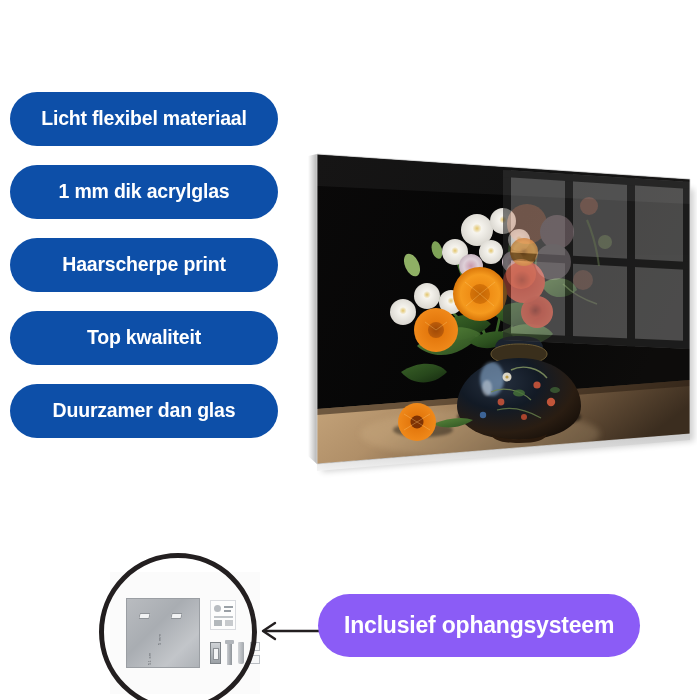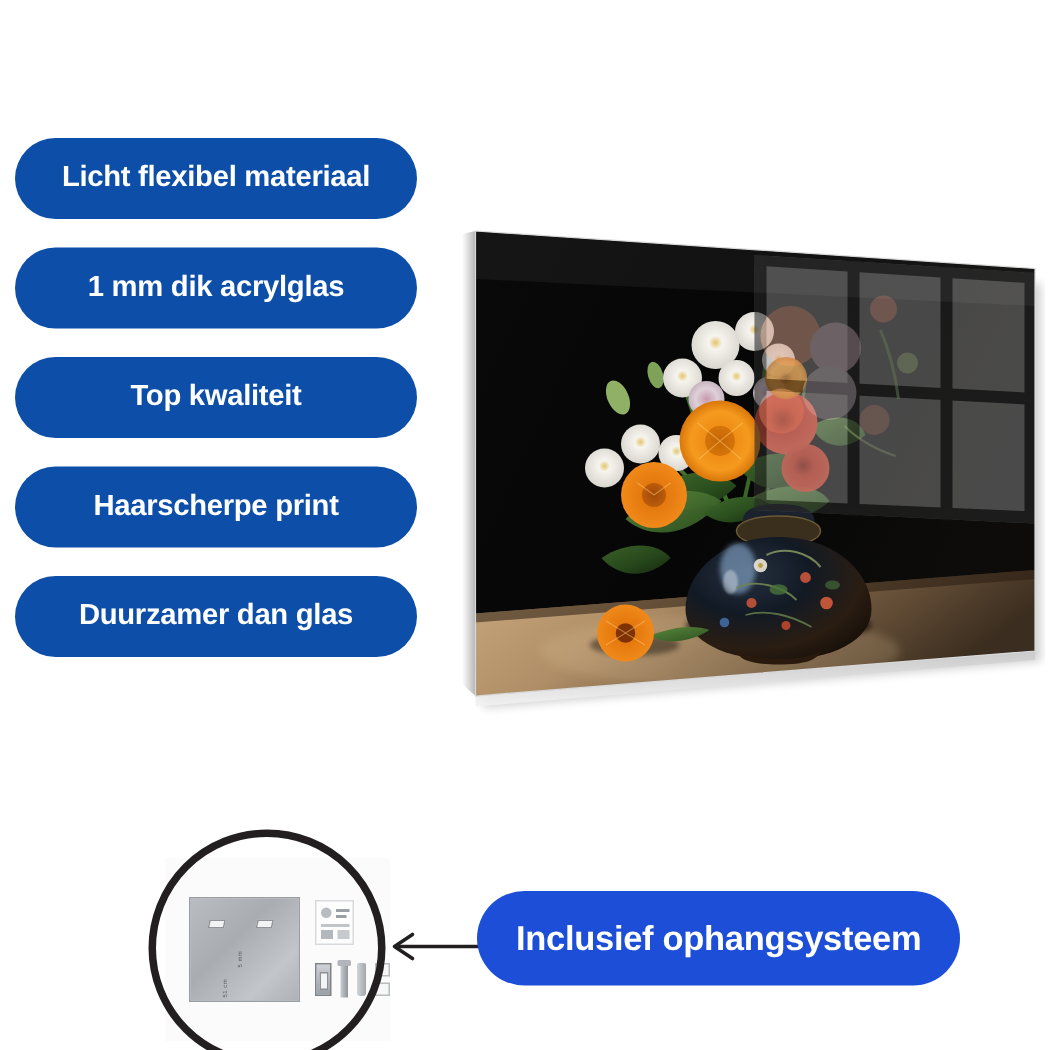--- a/index.html
+++ b/index.html
@@ -127,21 +127,21 @@
   .hw-pad.p2{top:83px;}
 
   
   .arrow-svg{position:absolute;left:255px;top:585px;}
 
   
   .pill-bottom{
     position:absolute;left:318px;top:560px;
     height:63px;
     border-radius:32px;
-    background:#1d4ed8;
+    background:#8b5cf6;
     display:flex;align-items:center;justify-content:center;
     padding:0 26px;
     box-sizing:border-box;
   }
   .pill-bottom .pill-label{font-size:23px;}
 </style>
 </head>
 <body>
 
 <div id="stage">
@@ -151,25 +151,25 @@
     <div class="pill">
       <span class="pill-label">Licht flexibel materiaal</span>
     </div>
 
     <div class="pill">
       <span class="pill-label">1 mm dik acrylglas</span>
     </div>
 
 
     <div class="pill">
+      <span class="pill-label">Haarscherpe print</span>
+    </div>
+
+    <div class="pill">
       <span class="pill-label">Top kwaliteit</span>
-    </div>
-
-    <div class="pill">
-      <span class="pill-label">Haarscherpe print</span>
     </div>
 
     <div class="pill">
       <span class="pill-label">Duurzamer dan glas</span>
     </div>
 
   </div>
 
   <div class="panel-wrap">
     <svg width="392" height="345" viewBox="0 0 392 345" xmlns="http://www.w3.org/2000/svg">

